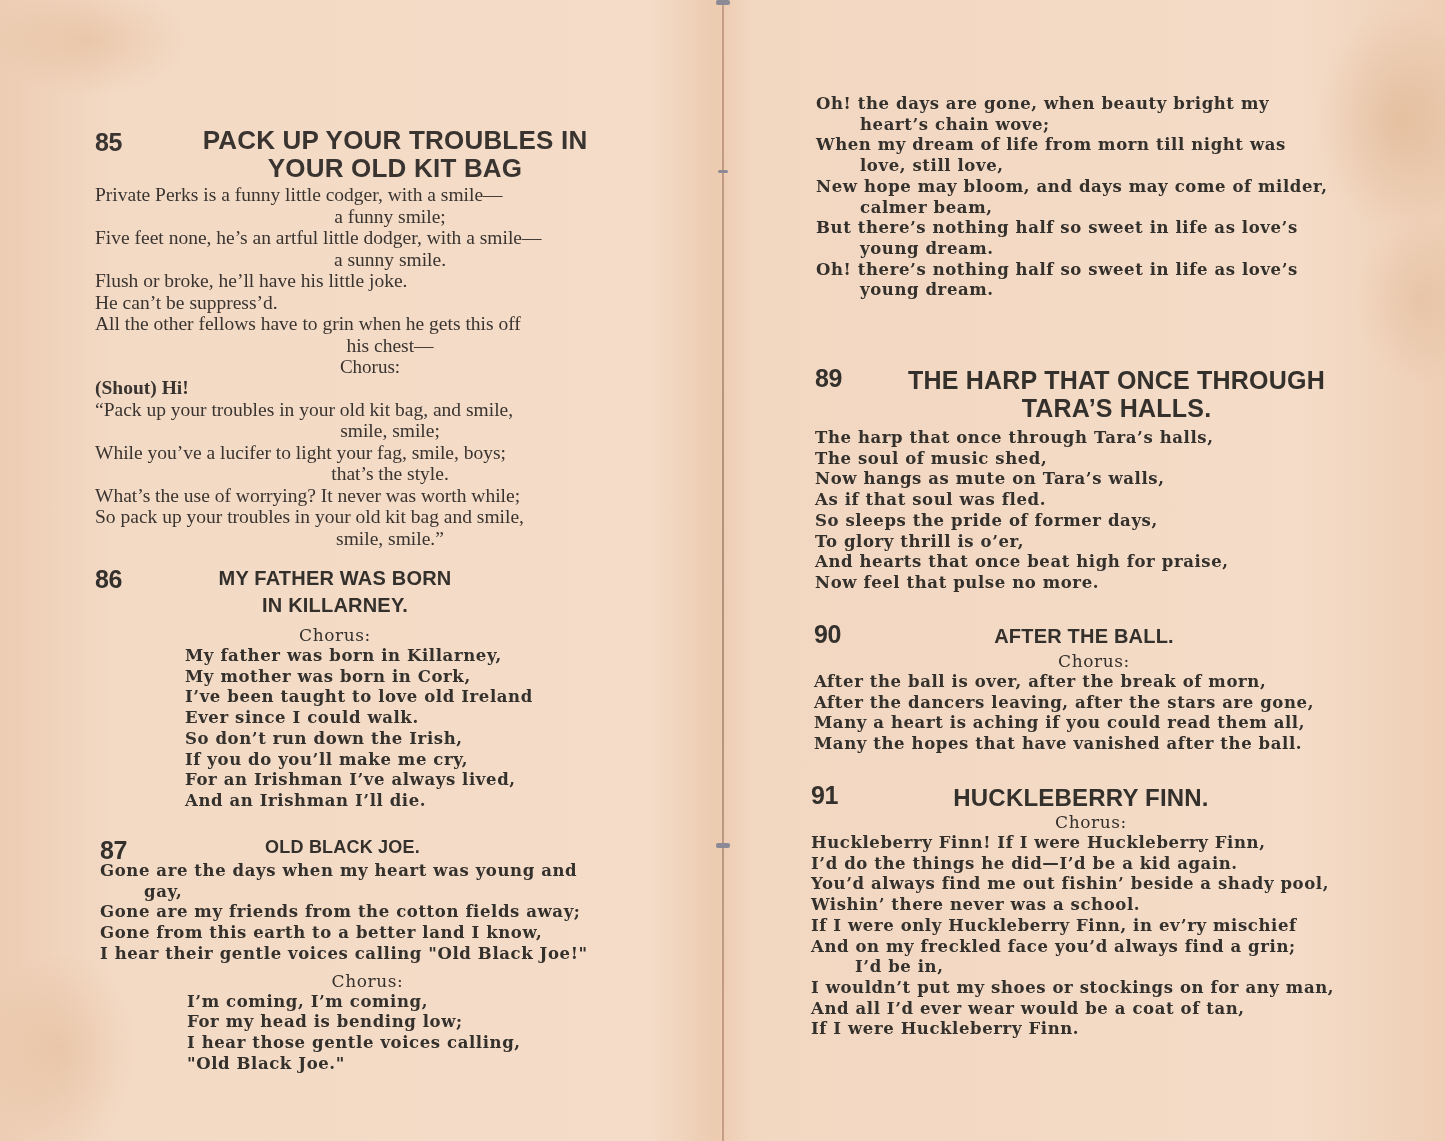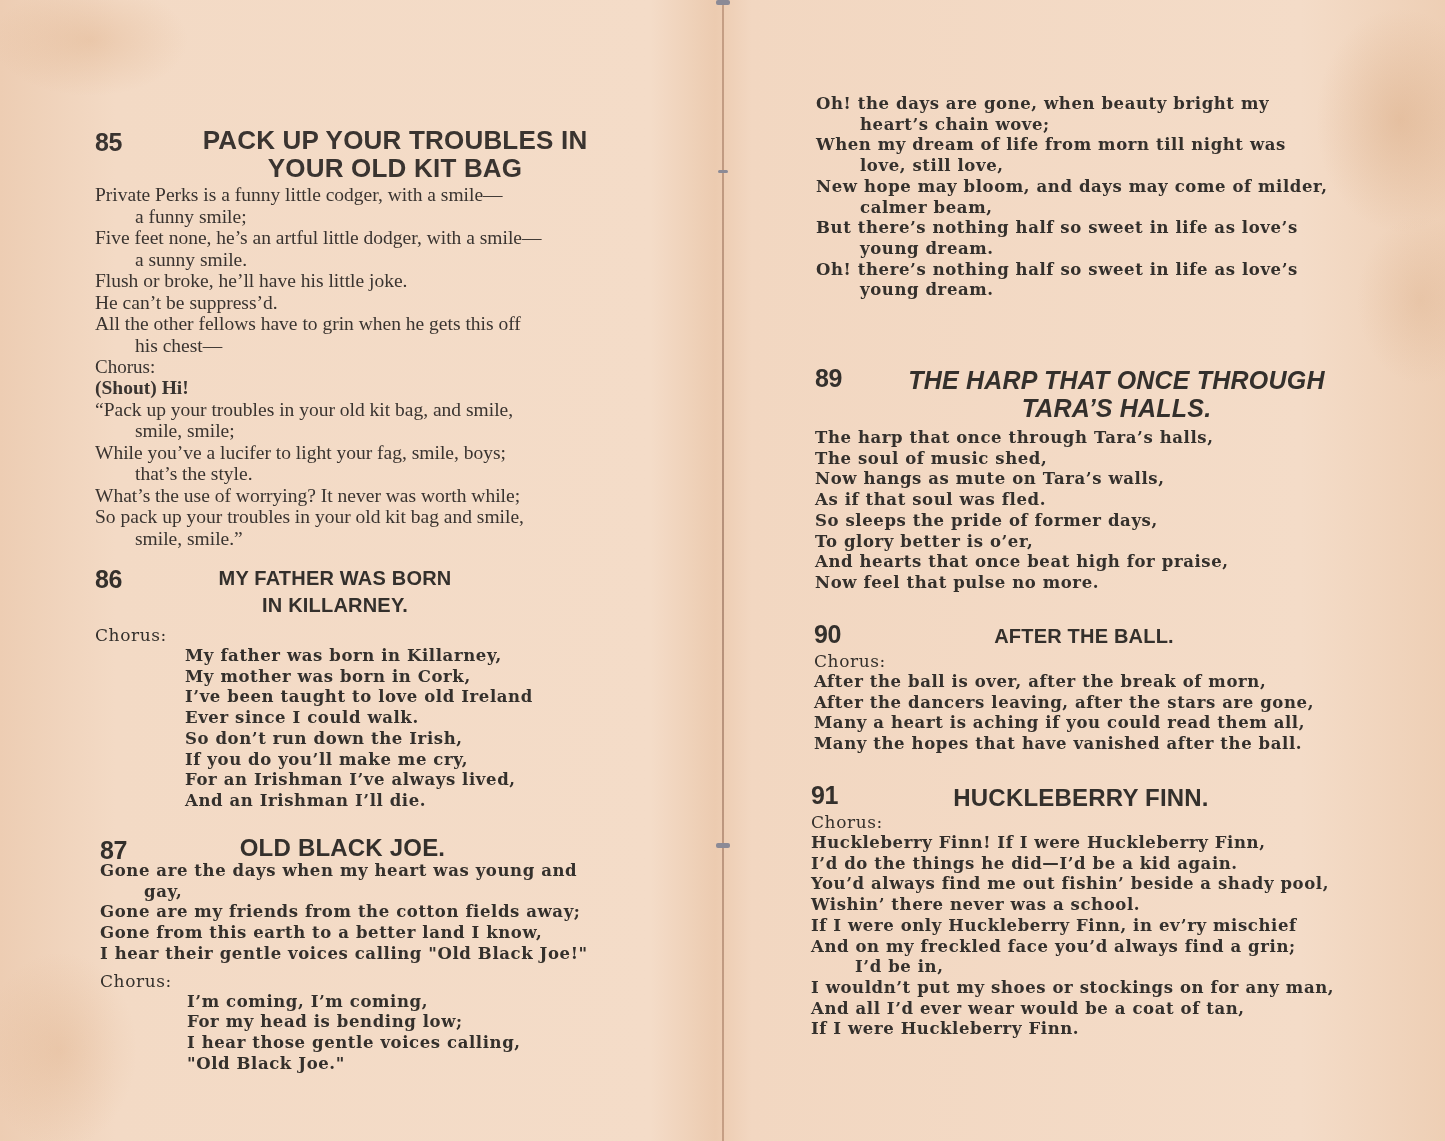--- a/index.html
+++ b/index.html
@@ -36,28 +36,28 @@
     position: absolute; left: 0; top: 0;
     font-family: "Liberation Sans", sans-serif; font-weight: bold;
     font-size: 25px; letter-spacing: -0.5px;
   }
   .title {
     font-family: "Liberation Sans", sans-serif; font-weight: bold;
     font-size: 25px; line-height: 27px; text-align: center;
     letter-spacing: 0.2px;
   }
   .chorus-label {
-    text-align: left; font-size: 18px; line-height: 21px;
+    text-align: center; font-size: 18px; line-height: 21px;
   }
   .line { white-space: nowrap; }
   .line.indent { padding-left: 40px; }
 
   
   .serif-light { font-family: "Liberation Serif", serif; font-size: 19.5px; line-height: 21.5px; color: #3a3430; }
-  .serif-light .line.indent { padding-left: 40px; }
+  .serif-light .line.indent { padding-left: 40px; text-align: center; }
   
   .slab { font-family: "DejaVu Serif", serif; font-size: 16.5px; line-height: 20.7px; font-weight: bold; color: #34302c; letter-spacing: 0.6px; }
   .slab .line.indent { padding-left: 44px; }
   .slab .chorus-label { font-weight: normal; font-size: 17px; }
   .shout { font-weight: bold; }
 </style>
 </head>
 <body>
 
 <div class="spread">
@@ -116,21 +116,21 @@
         <div class="line">So don’t run down the Irish,</div>
         <div class="line">If you do you’ll make me cry,</div>
         <div class="line">For an Irishman I’ve always lived,</div>
         <div class="line">And an Irishman I’ll die.</div>
       </div>
     </div>
 
     <div class="song slab" style="left:100px; top:834px; width:555px;">
       <div class="head">
         <span class="num" style="top:6px">87</span>
-        <div class="title" style="padding-right:70px; font-size:24px; line-height:27px;">
+        <div class="title" style="padding-right:70px; font-size:18px; line-height:27px;">
           <div>OLD BLACK JOE.</div>
         </div>
       </div>
       <div>
         <div class="line">Gone are the days when my heart was young and</div>
         <div class="line indent">gay,</div>
         <div class="line">Gone are my friends from the cotton fields away;</div>
         <div class="line">Gone from this earth to a better land I know,</div>
         <div class="line">I hear their gentle voices calling "Old Black Joe!"</div>
       </div>
@@ -157,32 +157,32 @@
         <div class="line">But there’s nothing half so sweet in life as love’s</div>
         <div class="line indent">young dream.</div>
         <div class="line">Oh! there’s nothing half so sweet in life as love’s</div>
         <div class="line indent">young dream.</div>
       </div>
     </div>
 
     <div class="song slab" style="left:90px; top:366px; width:555px;">
       <div class="head">
         <span class="num" style="top:2px">89</span>
-        <div class="title" style="padding-left:48px; font-size:25px; line-height:28px;font-style:italic;">
+        <div class="title" style="padding-left:48px; font-size:25px; line-height:28px;">
           <div>THE HARP THAT ONCE THROUGH</div>
           <div>TARA’S HALLS.</div>
         </div>
       </div>
       <div style="margin-top:6px">
         <div class="line">The harp that once through Tara’s halls,</div>
         <div class="line">The soul of music shed,</div>
         <div class="line">Now hangs as mute on Tara’s walls,</div>
         <div class="line">As if that soul was fled.</div>
         <div class="line">So sleeps the pride of former days,</div>
-        <div class="line">To glory better is o’er,</div>
+        <div class="line">To glory thrill is o’er,</div>
         <div class="line">And hearts that once beat high for praise,</div>
         <div class="line">Now feel that pulse no more.</div>
       </div>
     </div>
 
     <div class="song slab" style="left:89px; top:622px; width:560px;">
       <div class="head">
         <span class="num" style="top:2px">90</span>
         <div class="title" style="padding-right:20px; font-size:20px; line-height:29px;">
           <div>AFTER THE BALL.</div>

